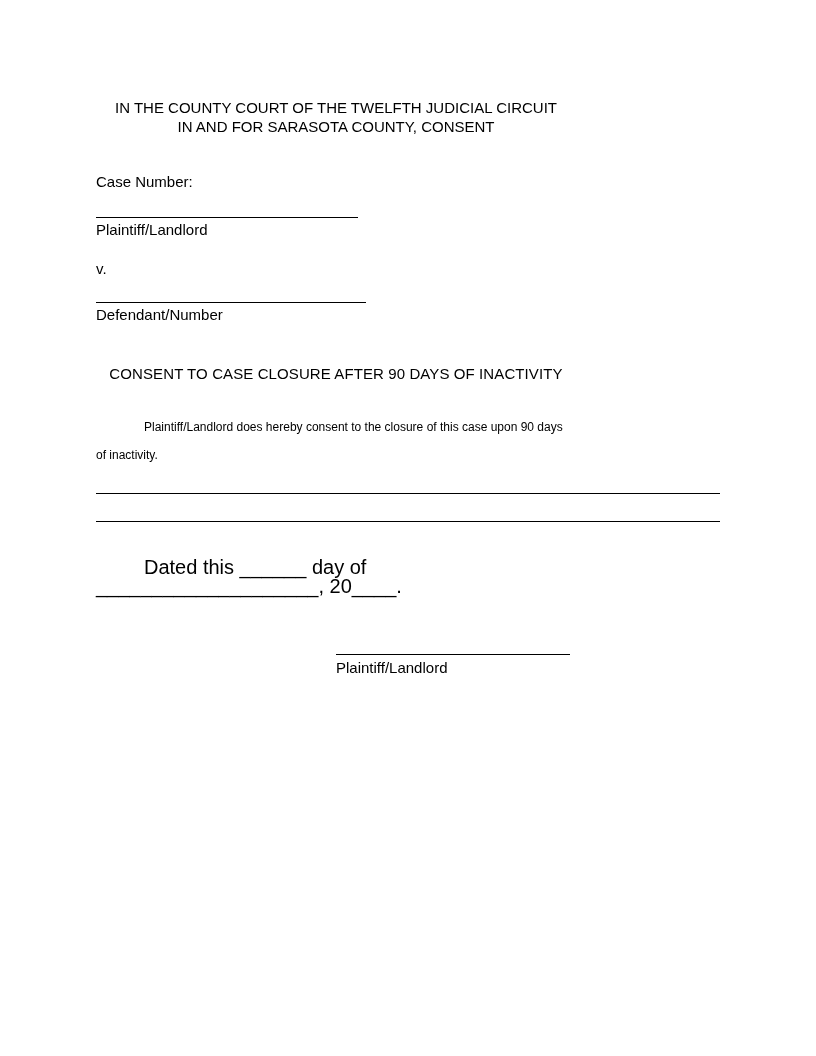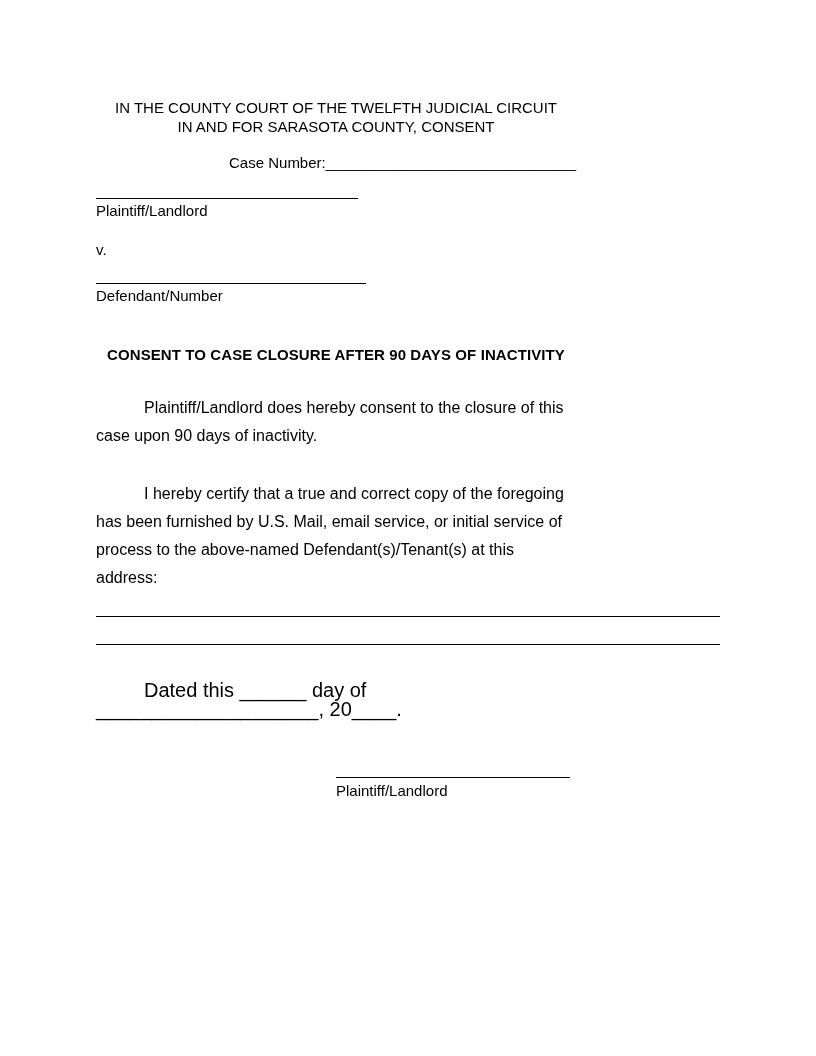--- a/index.html
+++ b/index.html
@@ -26,26 +26,27 @@
     text-align: center;
     font-size: 15px;
     line-height: 19px;
     margin: 0;
     padding-top: 2px;
   }
   .court-header div {
     white-space: nowrap;
   }
   .case-number-row {
-    margin-top: 17px;
+    margin-top: 36px;
     font-size: 15px;
     line-height: 19px;
     display: flex;
-    justify-content: flex-end;
+    justify-content: flex-start;
     padding-right: 0px;
+    flex-direction: column;
   }
   .case-number-row .cn-label {
     white-space: pre;
   }
   .case-number-row .cn-blank {
     white-space: pre;
     letter-spacing: 0px;
   }
   .caption {
     margin-top: 26px;
@@ -69,28 +70,28 @@
     line-height: 19px;
   }
   .v-line {
     margin-top: 20px;
     margin-bottom: 24px;
     font-size: 15px;
     line-height: 19px;
   }
   .doc-title {
     text-align: center;
-    font-weight: bold;
+    font-weight: normal;
     font-size: 15px;
     line-height: 19px;
     margin-top: 40px;
     letter-spacing: 0.1px;
   }
   .body-para {
-    font-size: 16px;
+    font-size: 12px;
     line-height: 28px;
     margin-top: 30px;
     text-align: left;
   }
   .indent {
     display: inline-block;
     width: 48px;
   }
   .long-rule {
     border-bottom: 1px solid #000;
@@ -130,42 +131,38 @@
 
 <div class="page">
 
   <div class="court-header">
     <div>IN THE COUNTY COURT OF THE TWELFTH JUDICIAL CIRCUIT</div>
     <div>IN AND FOR SARASOTA COUNTY, CONSENT</div>
   </div>
 
   <div class="case-number-row">
     <span class="cn-label">Case Number:</span>
-      <span class="cn-blank">______________________________</span>
   </div>
 
   <div class="caption">
     <div class="rule-short"></div>
     <div class="caption-label">Plaintiff/Landlord</div>
 
     <div class="v-line">v.</div>
 
     <div class="rule-short2"></div>
     <div class="caption-label">Defendant/Number</div>
   </div>
 
   <div class="doc-title">CONSENT TO CASE CLOSURE AFTER 90 DAYS OF INACTIVITY</div>
 
   <div class="body-para">
     <span class="indent"></span><span>Plaintiff/Landlord does hereby consent to the closure of this case upon 90 days of inactivity.</span>
   </div>
 
-  <div class="body-para">
-    <span class="indent"></span><span>I hereby certify that a true and correct copy of the foregoing has been furnished by U.S. Mail, email service, or initial service of process to the above-named Defendant(s)/Tenant(s) at this address:</span>
-  </div>
 
   <div class="long-rule"></div>
   <div class="long-rule second"></div>
 
   <div class="dated-line">
     <span class="indent"></span><span>Dated this ______ day of ____________________, 20____.</span>
   </div>
 
   <div class="sig-block">
     <div class="sig-inner">

